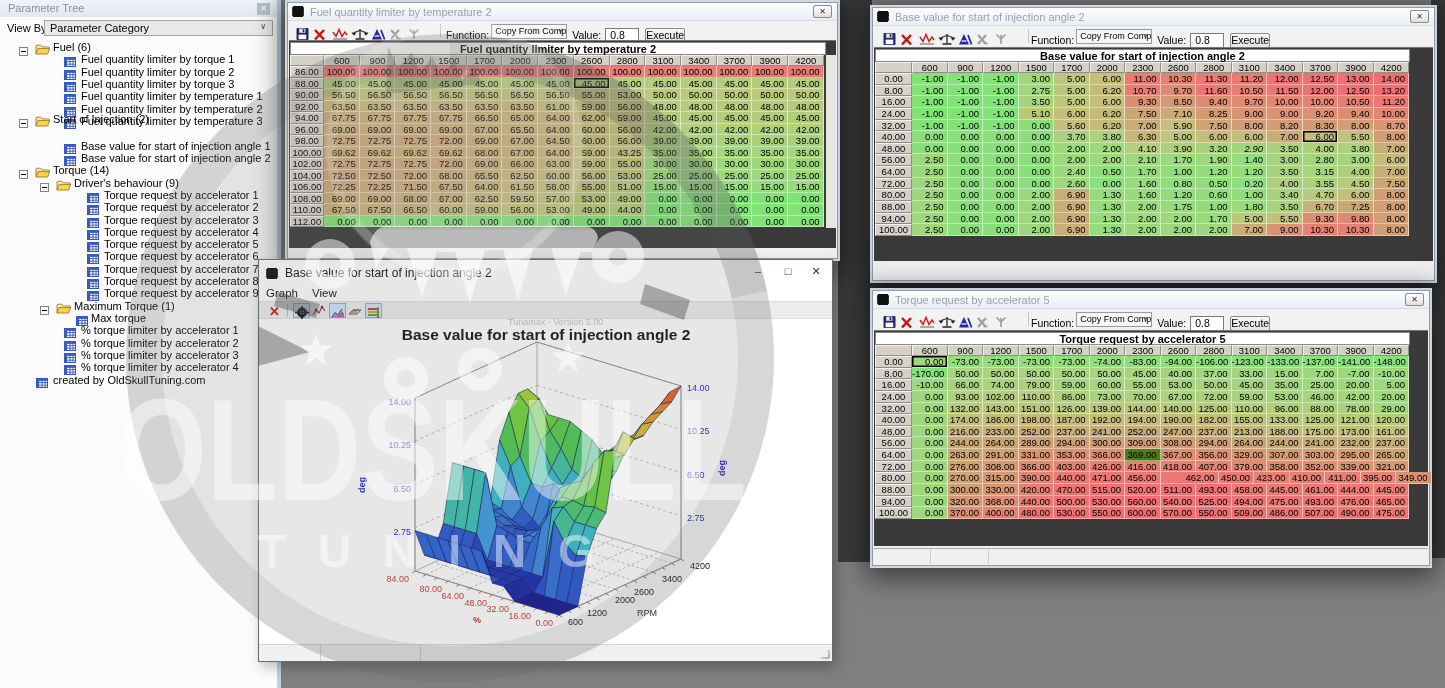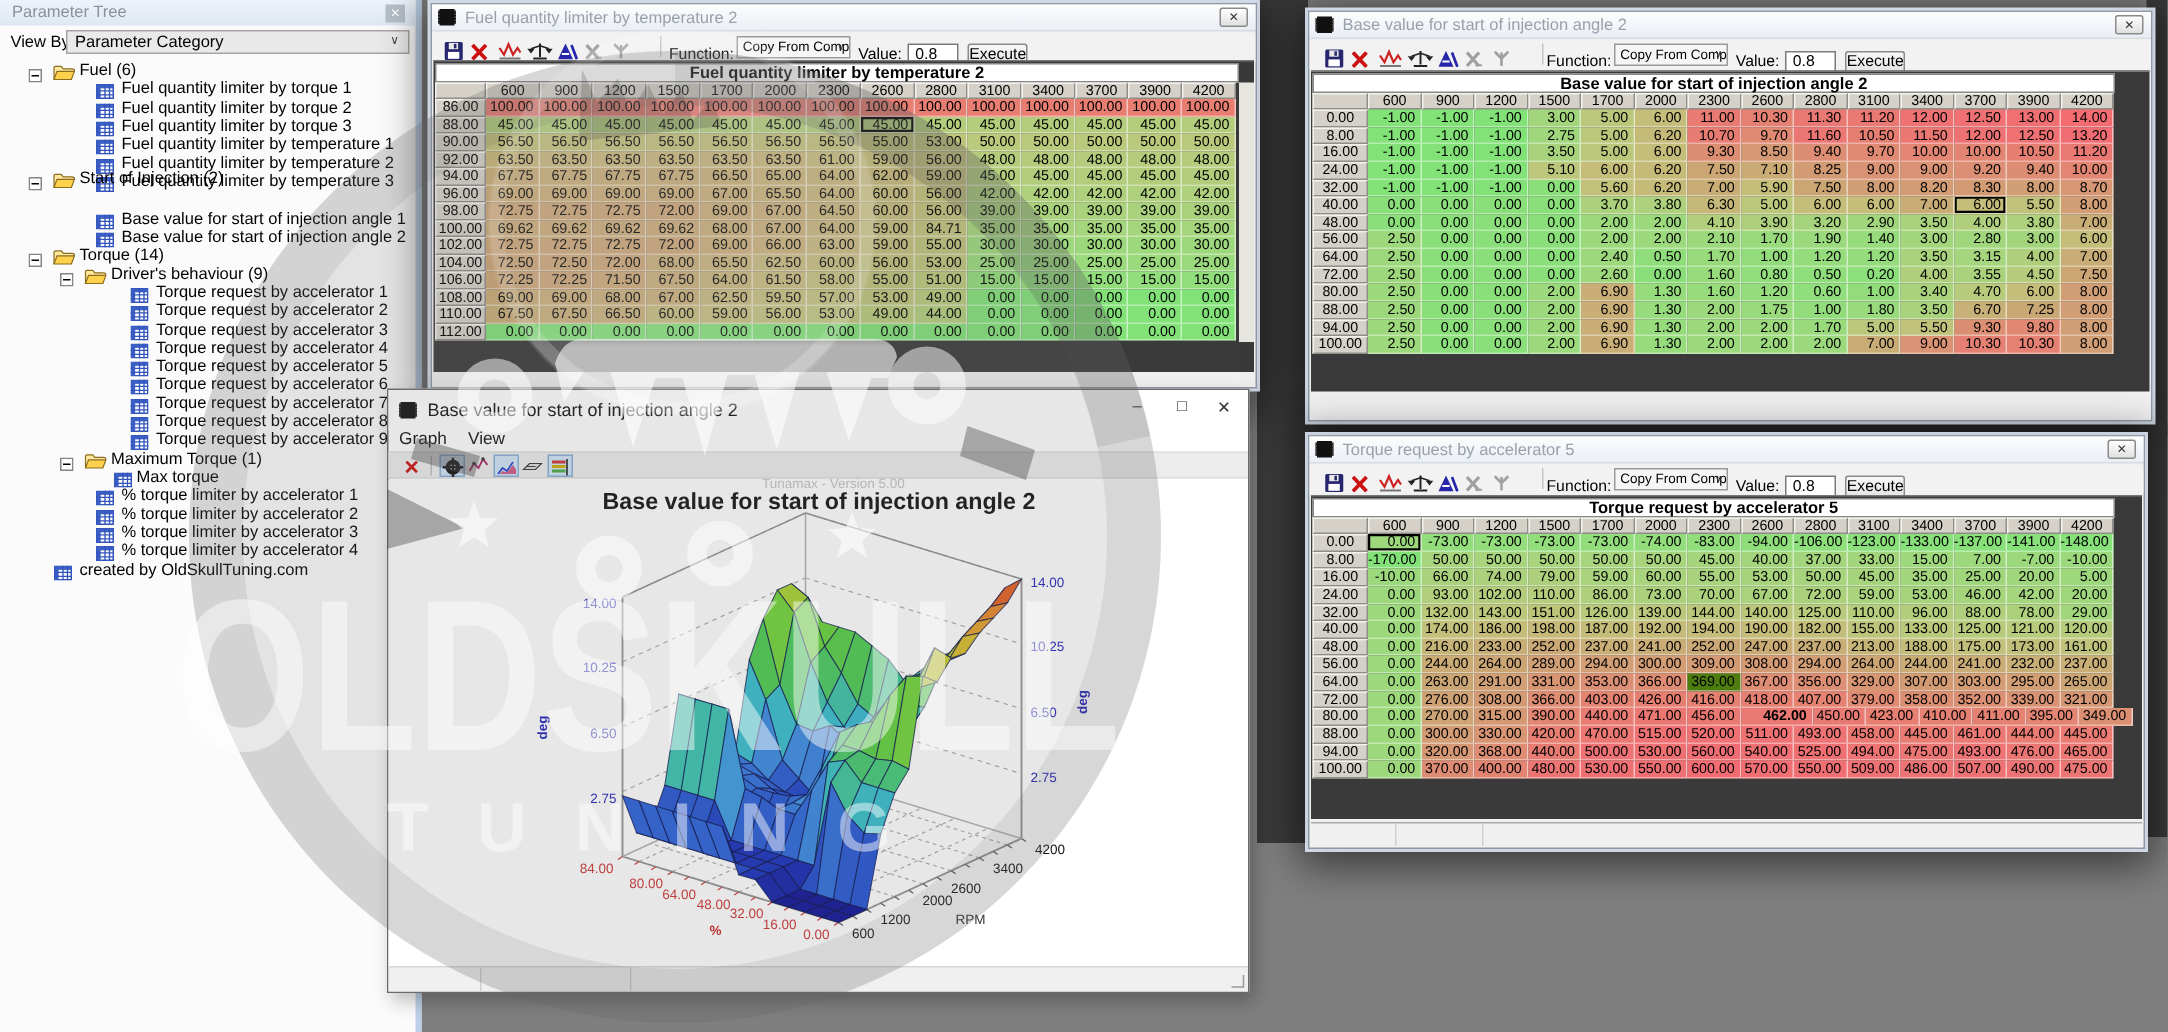--- a/index.html
+++ b/index.html
@@ -500,21 +500,21 @@
           <div class="htr" style="height:11.5px;">
             <div class="hc rh" style="width:34px;height:11.5px;">100.00</div>
             <div class="dc" style="width:35.7px;height:11.5px;background:rgb(202,169,118);">69.62</div>
             <div class="dc" style="width:35.7px;height:11.5px;background:rgb(202,169,118);">69.62</div>
             <div class="dc" style="width:35.7px;height:11.5px;background:rgb(202,169,118);">69.62</div>
             <div class="dc" style="width:35.7px;height:11.5px;background:rgb(202,169,118);">69.62</div>
             <div class="dc" style="width:35.7px;height:11.5px;background:rgb(201,173,118);">68.00</div>
             <div class="dc" style="width:35.7px;height:11.5px;background:rgb(201,174,119);">67.00</div>
             <div class="dc" style="width:35.7px;height:11.5px;background:rgb(199,180,120);">64.00</div>
             <div class="dc" style="width:35.7px;height:11.5px;background:rgb(196,189,122);">59.00</div>
-            <div class="dc" style="width:35.7px;height:11.5px;background:rgb(192,194,123);">84.71</div>
+            <div class="dc" style="width:35.7px;height:11.5px;background:rgb(192,194,123);">43.25</div>
             <div class="dc" style="width:35.7px;height:11.5px;background:rgb(165,213,124);">35.00</div>
             <div class="dc" style="width:35.7px;height:11.5px;background:rgb(165,213,124);">35.00</div>
             <div class="dc" style="width:35.7px;height:11.5px;background:rgb(165,213,124);">35.00</div>
             <div class="dc" style="width:35.7px;height:11.5px;background:rgb(165,213,124);">35.00</div>
             <div class="dc" style="width:35.7px;height:11.5px;background:rgb(165,213,124);">35.00</div>
           </div>
           <div class="htr" style="height:11.5px;">
             <div class="hc rh" style="width:34px;height:11.5px;">102.00</div>
             <div class="dc" style="width:35.7px;height:11.5px;background:rgb(204,164,117);">72.75</div>
             <div class="dc" style="width:35.7px;height:11.5px;background:rgb(204,164,117);">72.75</div>
@@ -774,21 +774,21 @@
             <div class="hc rh" style="width:37px;height:11.64px;">48.00</div>
             <div class="dc" style="width:35.5px;height:11.64px;background:rgb(139,223,122);">0.00</div>
             <div class="dc" style="width:35.5px;height:11.64px;background:rgb(139,223,122);">0.00</div>
             <div class="dc" style="width:35.5px;height:11.64px;background:rgb(139,223,122);">0.00</div>
             <div class="dc" style="width:35.5px;height:11.64px;background:rgb(139,223,122);">0.00</div>
             <div class="dc" style="width:35.5px;height:11.64px;background:rgb(155,217,124);">2.00</div>
             <div class="dc" style="width:35.5px;height:11.64px;background:rgb(155,217,124);">2.00</div>
             <div class="dc" style="width:35.5px;height:11.64px;background:rgb(177,207,124);">4.10</div>
             <div class="dc" style="width:35.5px;height:11.64px;background:rgb(174,208,124);">3.90</div>
             <div class="dc" style="width:35.5px;height:11.64px;background:rgb(166,212,124);">3.20</div>
-            <div class="dc" style="width:35.5px;height:11.64px;background:rgb(162,214,124);">2.90</div>
+            <div class="dc" style="width:35.5px;height:11.64px;background:rgb(162,214,124);font-style:italic;">2.90</div>
             <div class="dc" style="width:35.5px;height:11.64px;background:rgb(169,210,124);">3.50</div>
             <div class="dc" style="width:35.5px;height:11.64px;background:rgb(175,207,124);">4.00</div>
             <div class="dc" style="width:35.5px;height:11.64px;background:rgb(173,209,124);">3.80</div>
             <div class="dc" style="width:35.5px;height:11.64px;background:rgb(201,173,118);">7.00</div>
           </div>
           <div class="htr" style="height:11.64px;">
             <div class="hc rh" style="width:37px;height:11.64px;">56.00</div>
             <div class="dc" style="width:35.5px;height:11.64px;background:rgb(158,216,124);">2.50</div>
             <div class="dc" style="width:35.5px;height:11.64px;background:rgb(139,223,122);">0.00</div>
             <div class="dc" style="width:35.5px;height:11.64px;background:rgb(139,223,122);">0.00</div>
@@ -1129,21 +1129,21 @@
           </div>
           <div class="htr" style="height:11.64px;">
             <div class="hc rh" style="width:37px;height:11.64px;">80.00</div>
             <div class="dc" style="width:35.5px;height:11.64px;background:rgb(157,216,124);">0.00</div>
             <div class="dc" style="width:35.5px;height:11.64px;background:rgb(205,164,117);">270.00</div>
             <div class="dc" style="width:35.5px;height:11.64px;background:rgb(213,153,116);">315.00</div>
             <div class="dc" style="width:35.5px;height:11.64px;background:rgb(226,134,115);">390.00</div>
             <div class="dc" style="width:35.5px;height:11.64px;background:rgb(232,124,115);">440.00</div>
             <div class="dc" style="width:35.5px;height:11.64px;background:rgb(235,119,115);">471.00</div>
             <div class="dc" style="width:35.5px;height:11.64px;background:rgb(234,121,115);">456.00</div>
-            <div class="dc" style="width:48px;height:11.64px;background:rgb(234,120,115);font-weight:bold;">462.00</div>
+            <div class="dc" style="width:58px;height:11.64px;background:rgb(234,120,115);">462.00</div>
             <div class="dc" style="width:35.5px;height:11.64px;background:rgb(233,122,115);">450.00</div>
             <div class="dc" style="width:35.5px;height:11.64px;background:rgb(231,127,114);">423.00</div>
             <div class="dc" style="width:35.5px;height:11.64px;background:rgb(229,129,114);">410.00</div>
             <div class="dc" style="width:35.5px;height:11.64px;background:rgb(229,129,114);">411.00</div>
             <div class="dc" style="width:35.5px;height:11.64px;background:rgb(227,133,115);">395.00</div>
             <div class="dc" style="width:35.5px;height:11.64px;background:rgb(219,144,116);">349.00</div>
           </div>
           <div class="htr" style="height:11.64px;">
             <div class="hc rh" style="width:37px;height:11.64px;">88.00</div>
             <div class="dc" style="width:35.5px;height:11.64px;background:rgb(157,216,124);">0.00</div>

